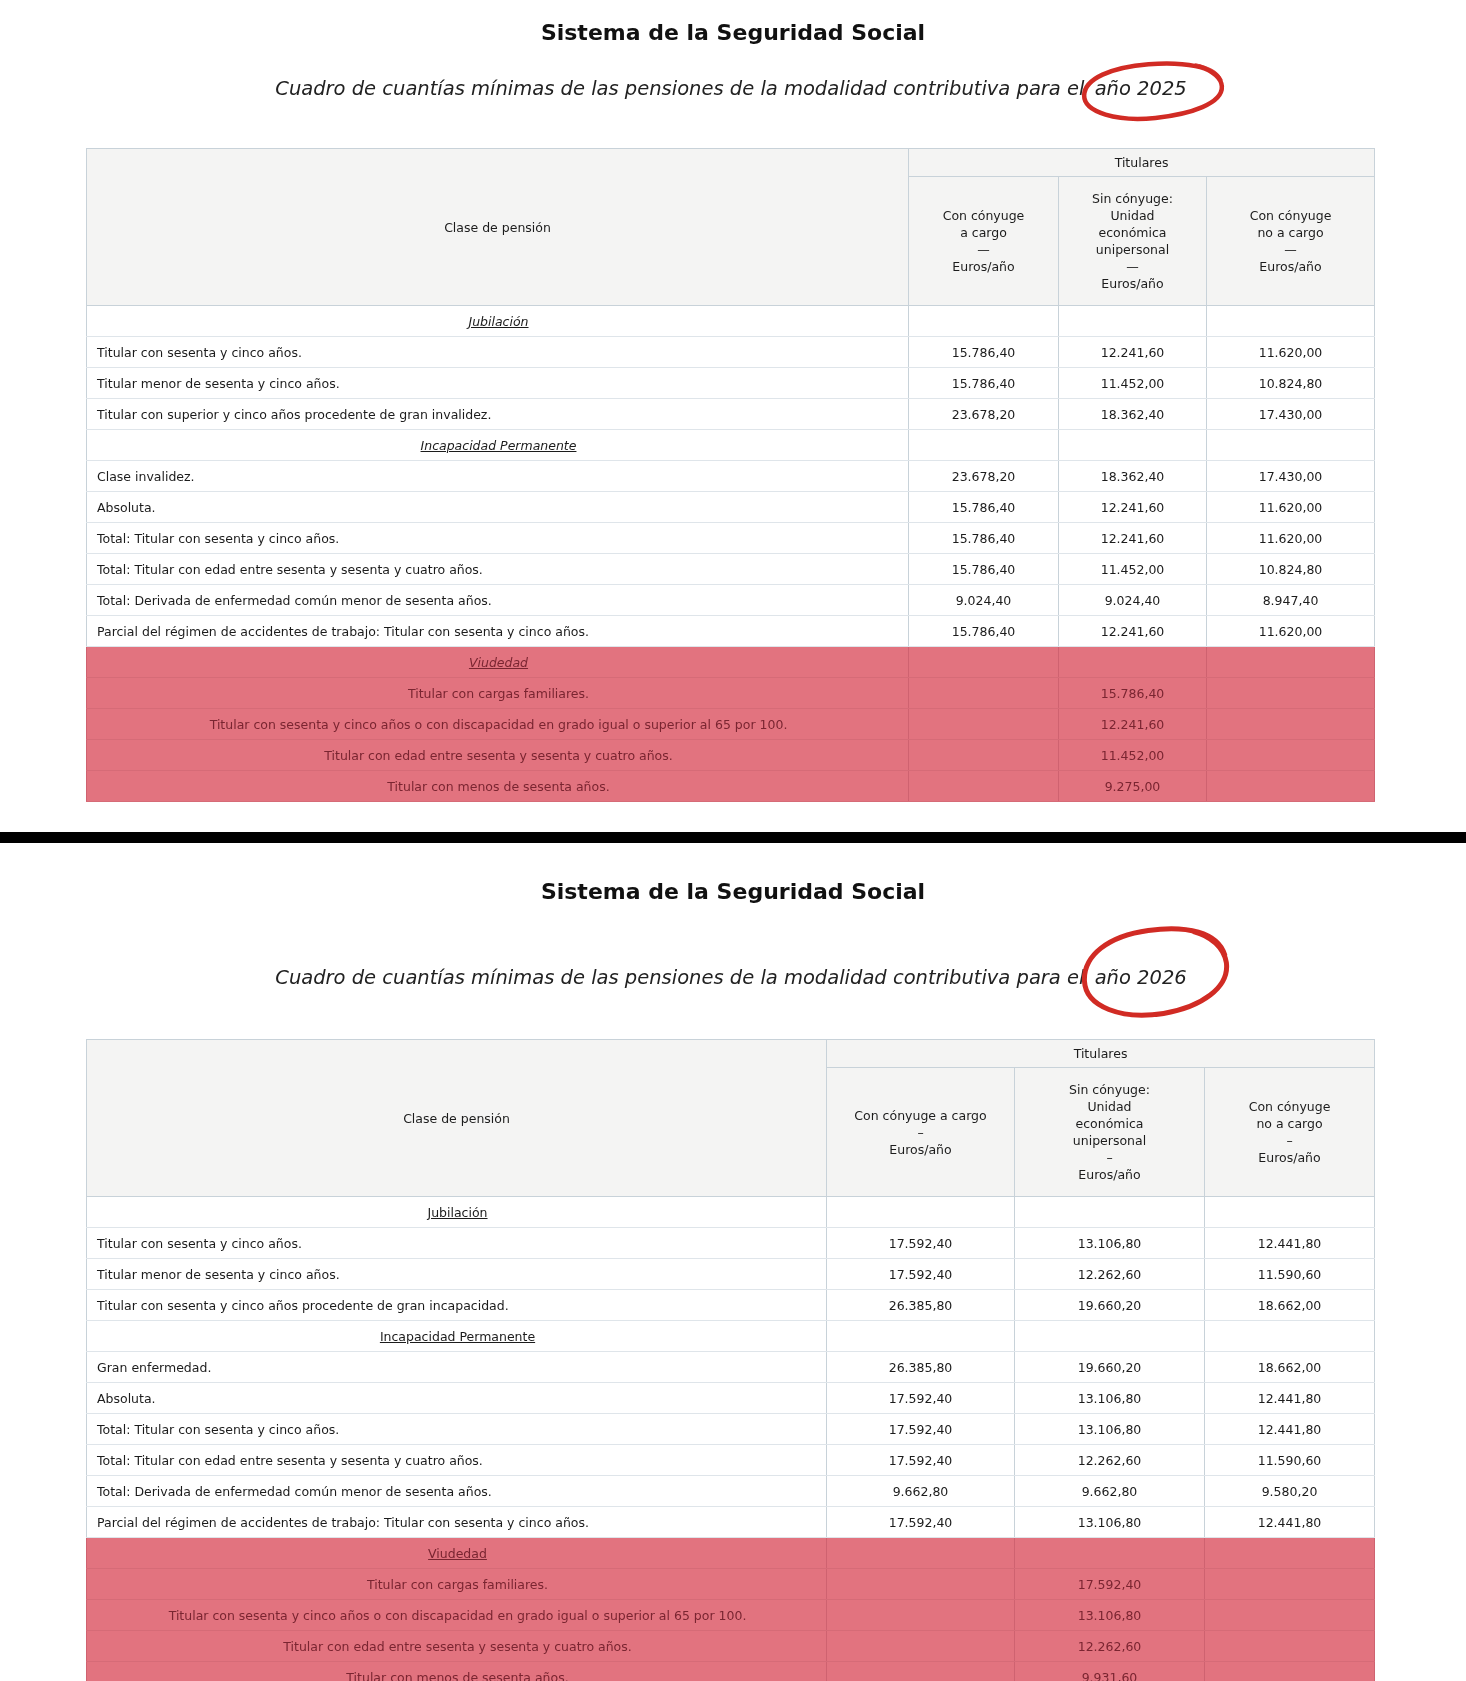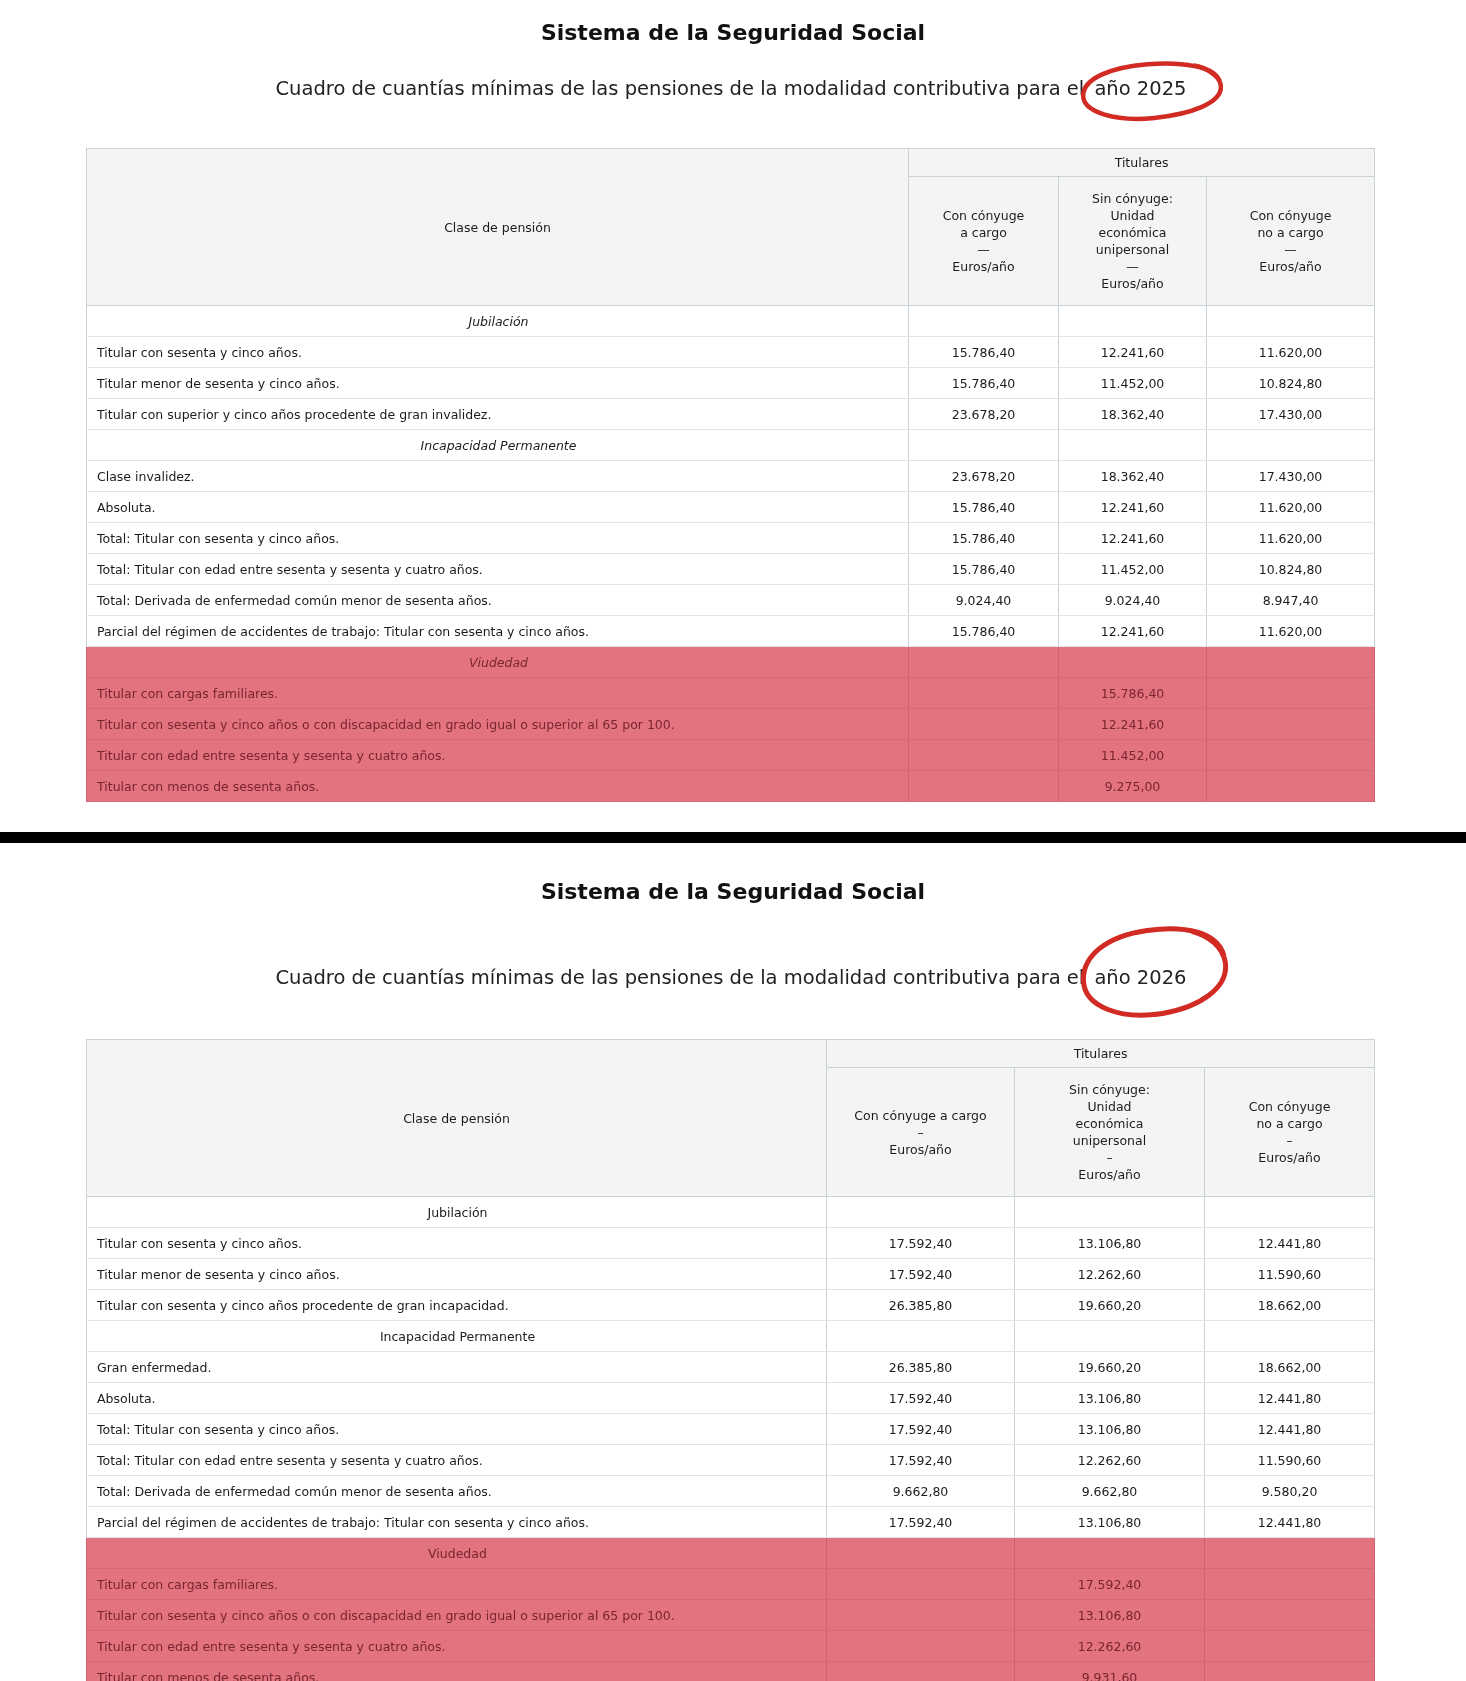--- a/index.html
+++ b/index.html
@@ -6,21 +6,21 @@
   .page{
     width:1466px;height:1681px;overflow:hidden;background:#ffffff;
     font-family:"DejaVu Sans","Liberation Sans",sans-serif;color:#1c1c1c;
     position:relative;
   }
   .section{padding-top:20px;}
   .doc-title{
     text-align:center;font-weight:bold;font-size:22px;color:#111;
   }
   .subtitle{
-    text-align:center;font-size:19.5px;color:#222;
+    text-align:center;font-style:italic;font-size:19.5px;color:#222;
     margin-top:32px;white-space:nowrap;
   }
   .circled{position:relative;display:inline-block;padding:0 4px;}
   .circle-svg{position:absolute;pointer-events:none;}
   .s1 .subtitle{margin-top:32px;}
   .s1 .circle-svg{left:-14px;top:-17px;width:152px;height:62px;transform:rotate(-3deg);}
   .s2 .doc-title{margin-top:16px;}
   .s2 .subtitle{margin-top:62px;}
   .s2 .circle-svg{left:-16px;top:-42px;width:160px;height:98px;transform:rotate(-5deg);}
 
@@ -38,26 +38,26 @@
   }
   th{
     background:#f4f4f3;font-weight:normal;text-align:center;vertical-align:middle;
     white-space:pre-line;border-color:#c8d2d9;padding:5px 4px;
   }
   th.grupo{padding:5px 4px;}
   th.colhdr{padding:13px 4px;margin-left:38px;}
   td{padding:6.5px 8px;vertical-align:middle;background:#fff;}
   td.lbl{text-align:left;padding-left:10px;}
   td.val{text-align:center;}
-  tr.sec td.lbl{text-align:center;}
+  tr.sec td.lbl{text-align:center;text-decoration:underline;}
   .s1 tr.sec td.lbl{font-style:italic;}
   tr.hl td{
     background:var(--hl,#e2737f);color:var(--hlt,#7a2531);
     border-left-color:#cf6270;border-right-color:#cf6270;
-    border-top-color:#d66b77;border-bottom-color:#d66b77;
+    border-top-color:#d66b77;border-bottom-color:#d66b77;text-align:center;
   }
   .divider{height:11px;background:#000;width:1466px;margin-top:30px;}
 
   
   .t1 col.c0{width:822px}.t1 col.c1{width:150px}.t1 col.c2{width:148px}.t1 col.c3{width:168px}
   .t2 col.c0{width:740px}.t2 col.c1{width:188px}.t2 col.c2{width:190px}.t2 col.c3{width:170px}
 </style>
 </head>
 <body>
 

